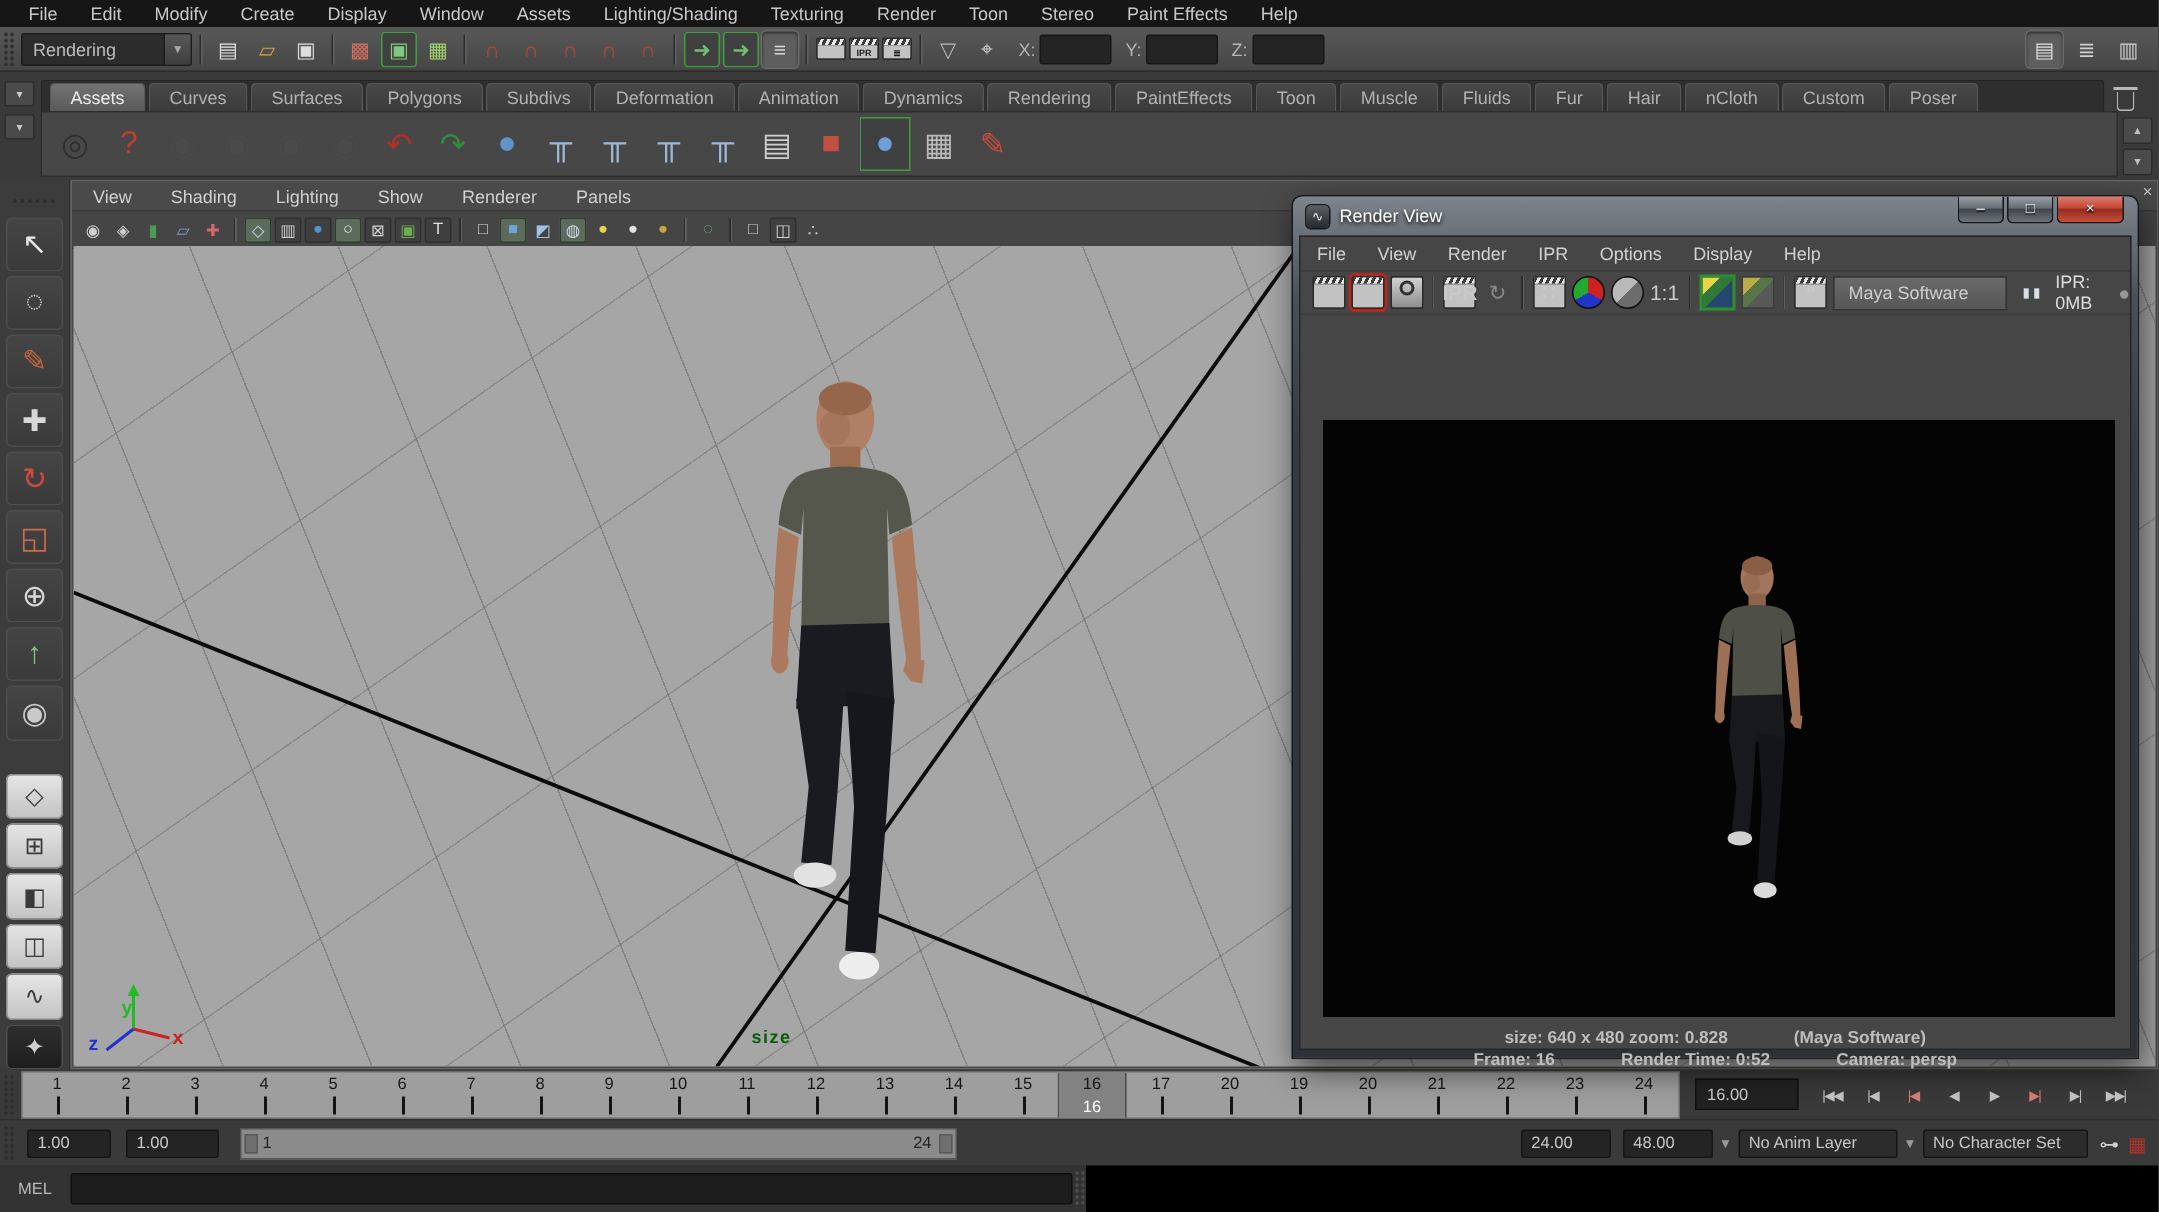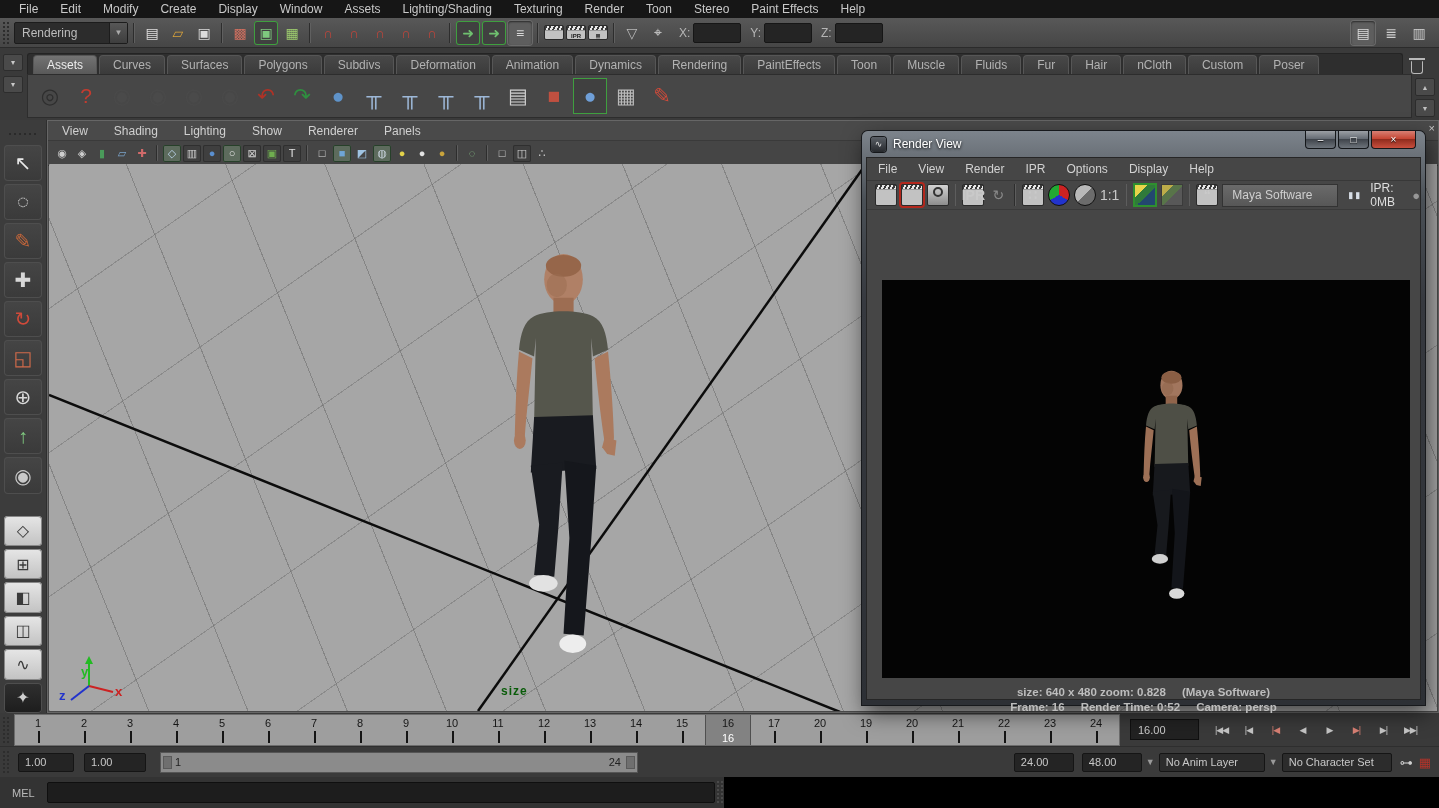--- a/index.html
+++ b/index.html
@@ -141,21 +141,21 @@
            font-size:14px;color:#c9c9c9}
   .rv-sep{width:2px;height:22px;margin:0 6px;background:linear-gradient(90deg,#2d2d2d 50%,#5d5d5d 50%)}
   .rv-dropdown{height:21px;min-width:96px;margin-left:4px;padding:0 9px;display:flex;align-items:center;
                background:linear-gradient(#6a6a6a,#575757);border:1px solid #333;color:#cfcfcf;font-size:12px}
   .rv-pause{margin-left:10px;color:#d7dee6;font-size:9px;letter-spacing:2px}
   .rv-mem{margin-left:8px;color:#dedede;font-size:12px}
   .rv-dot{margin-left:8px;color:#979797;font-size:13px}
   .rv-image{position:absolute;left:15px;top:122px;width:528px;height:398px;background:#040404}
   .rv-char{position:absolute;left:240px;top:85px;width:96px;height:240px;filter:brightness(.92)}
   .rv-status{position:absolute;left:10px;right:10px;top:528px;color:#bdbdbd;font-weight:bold;font-size:11.5px}
-  .rv-status .line{display:flex;justify-content:center;gap:16px;margin-bottom:3px}
+  .rv-status .line{display:flex;justify-content:center;gap:44px;margin-bottom:3px}
 
   
   .timeline-row{position:absolute;left:0;top:713px;width:100%;height:33px;background:#3a3a3a;
                 display:flex;align-items:center;box-sizing:border-box}
   .tl-ruler{margin-left:2px;height:32px;flex:0 0 1106px;display:flex;background:#9e9e9e;
             border:1px solid #6c6c6c;box-sizing:border-box}
   .frame-cell{flex:1;position:relative;color:#161616;font-size:11px;text-align:center}
   .frame-cell .num{display:block;height:15px;line-height:16px}
   .frame-cell .tick{position:absolute;left:50%;bottom:2px;width:2px;height:12px;background:#141414}
   .frame-cell .bottom-num{display:none;position:absolute;left:0;right:0;bottom:1px;color:#fff;font-size:11px}

